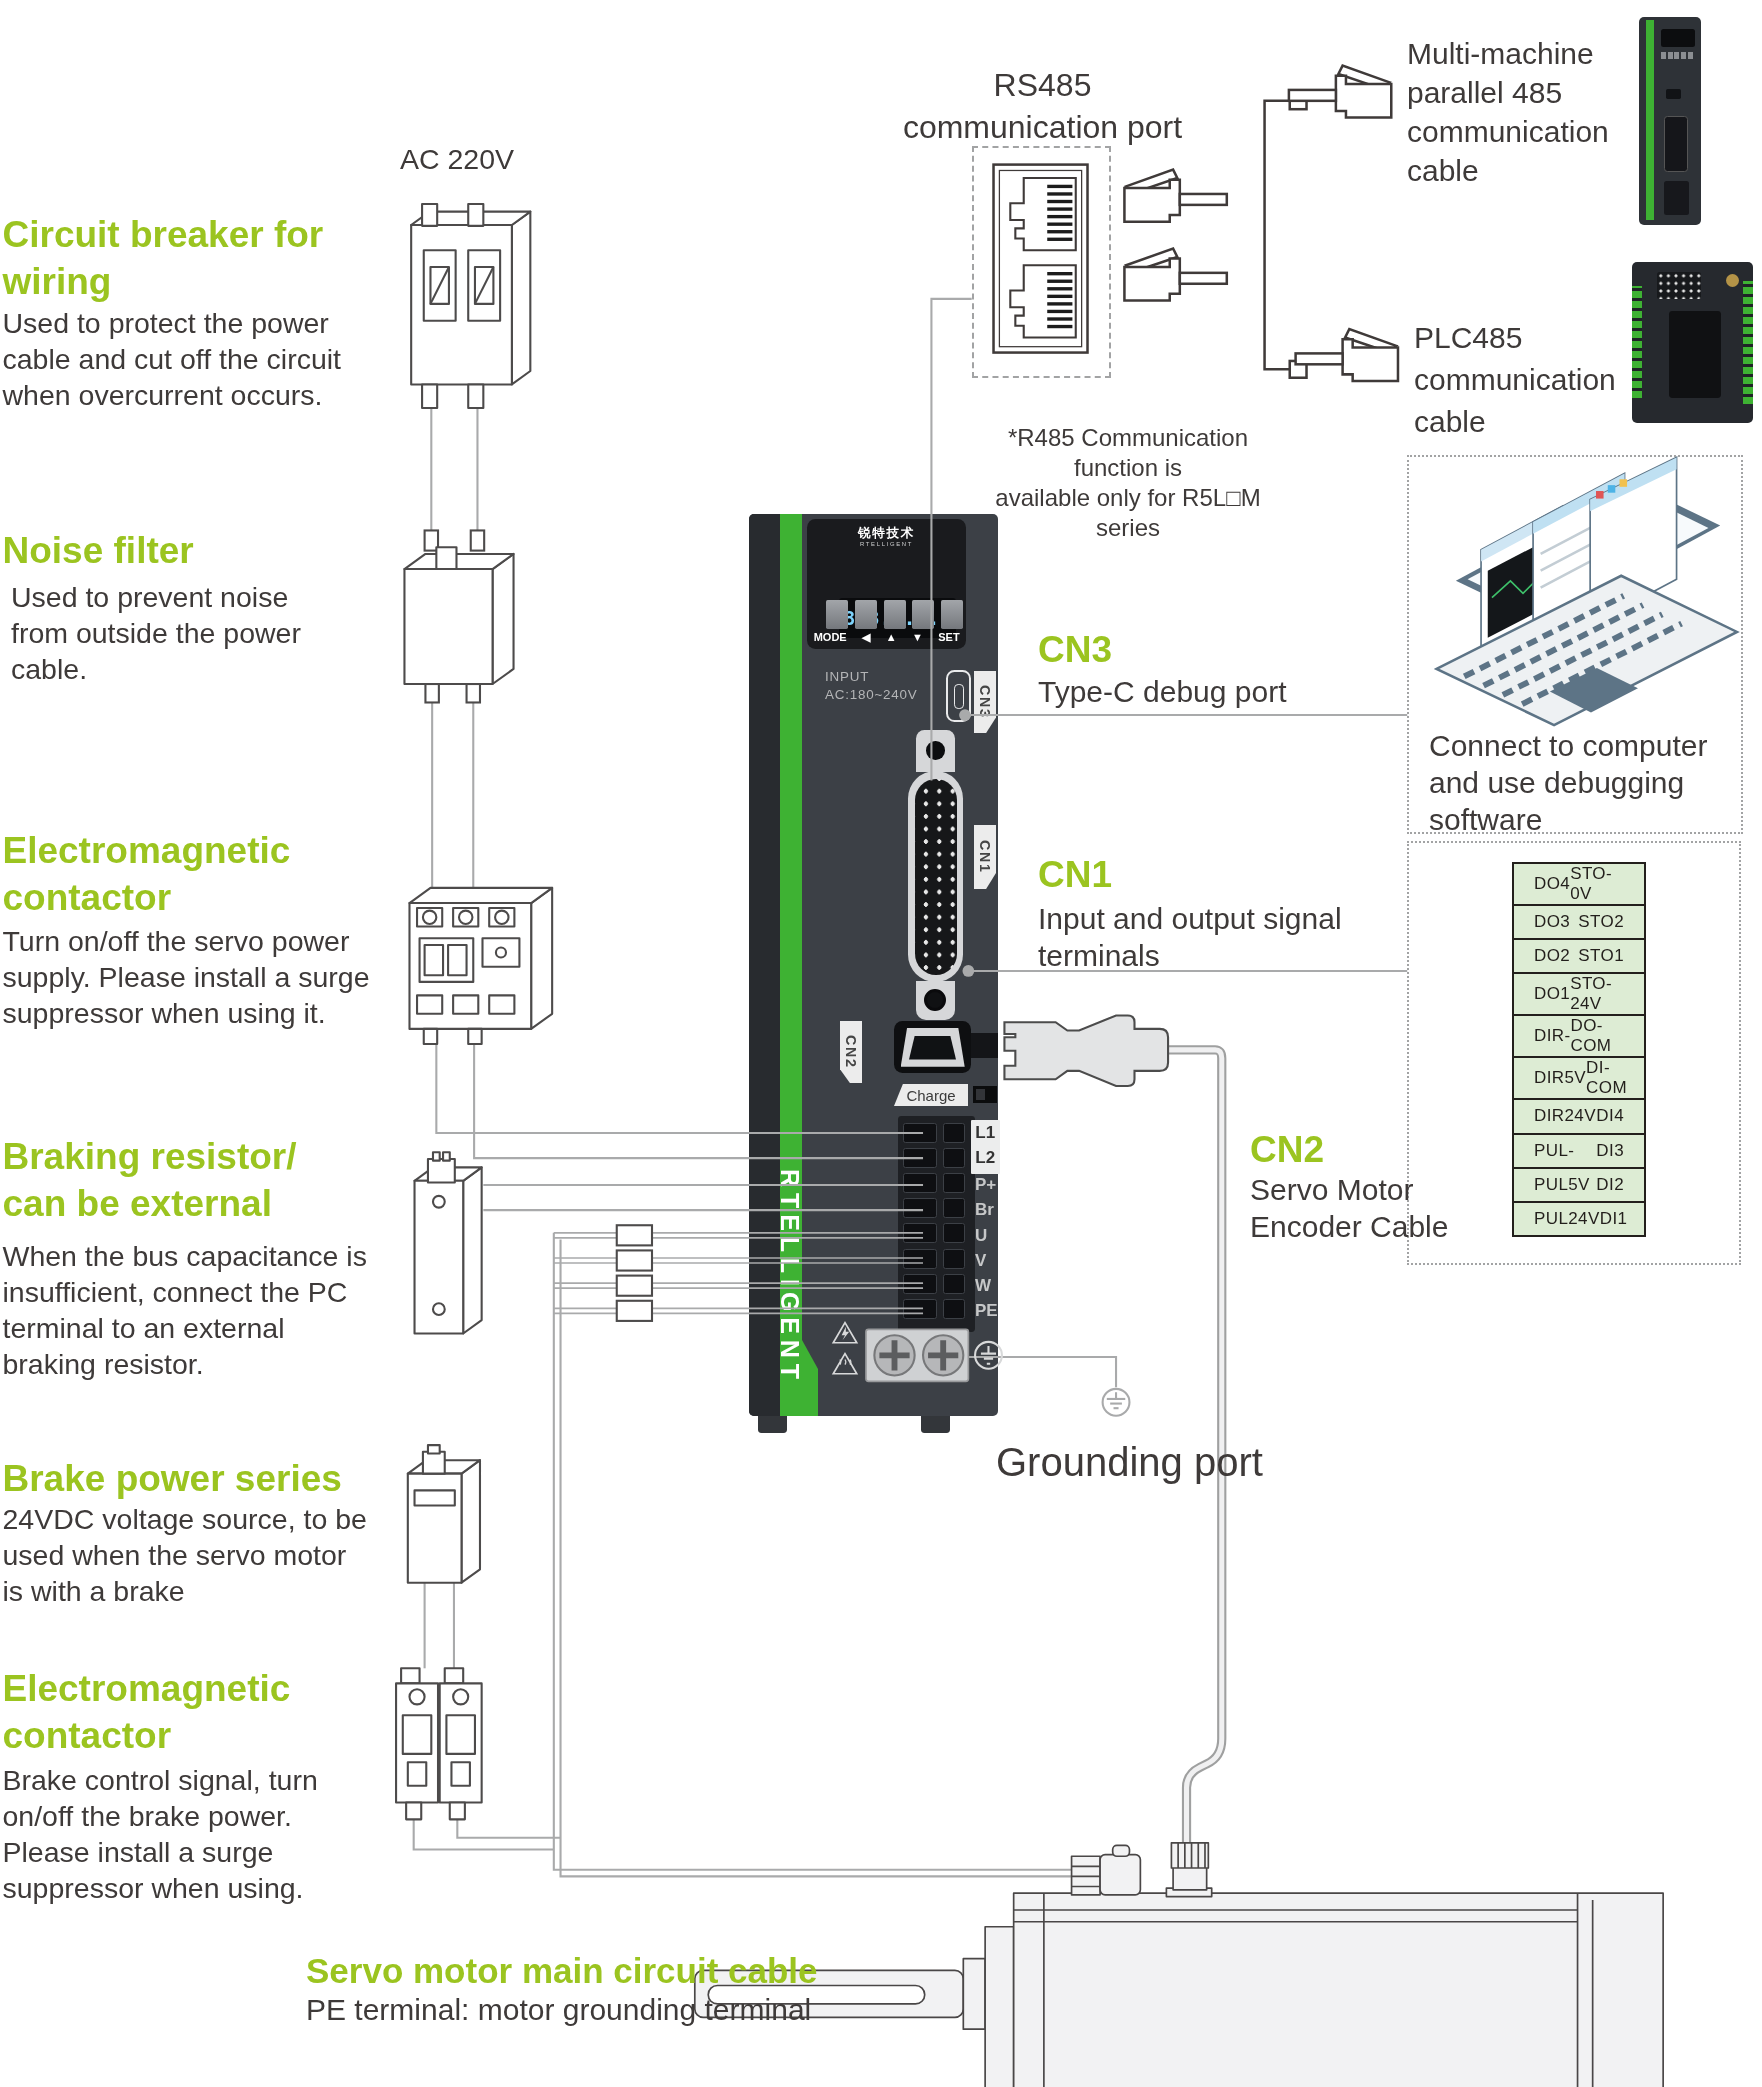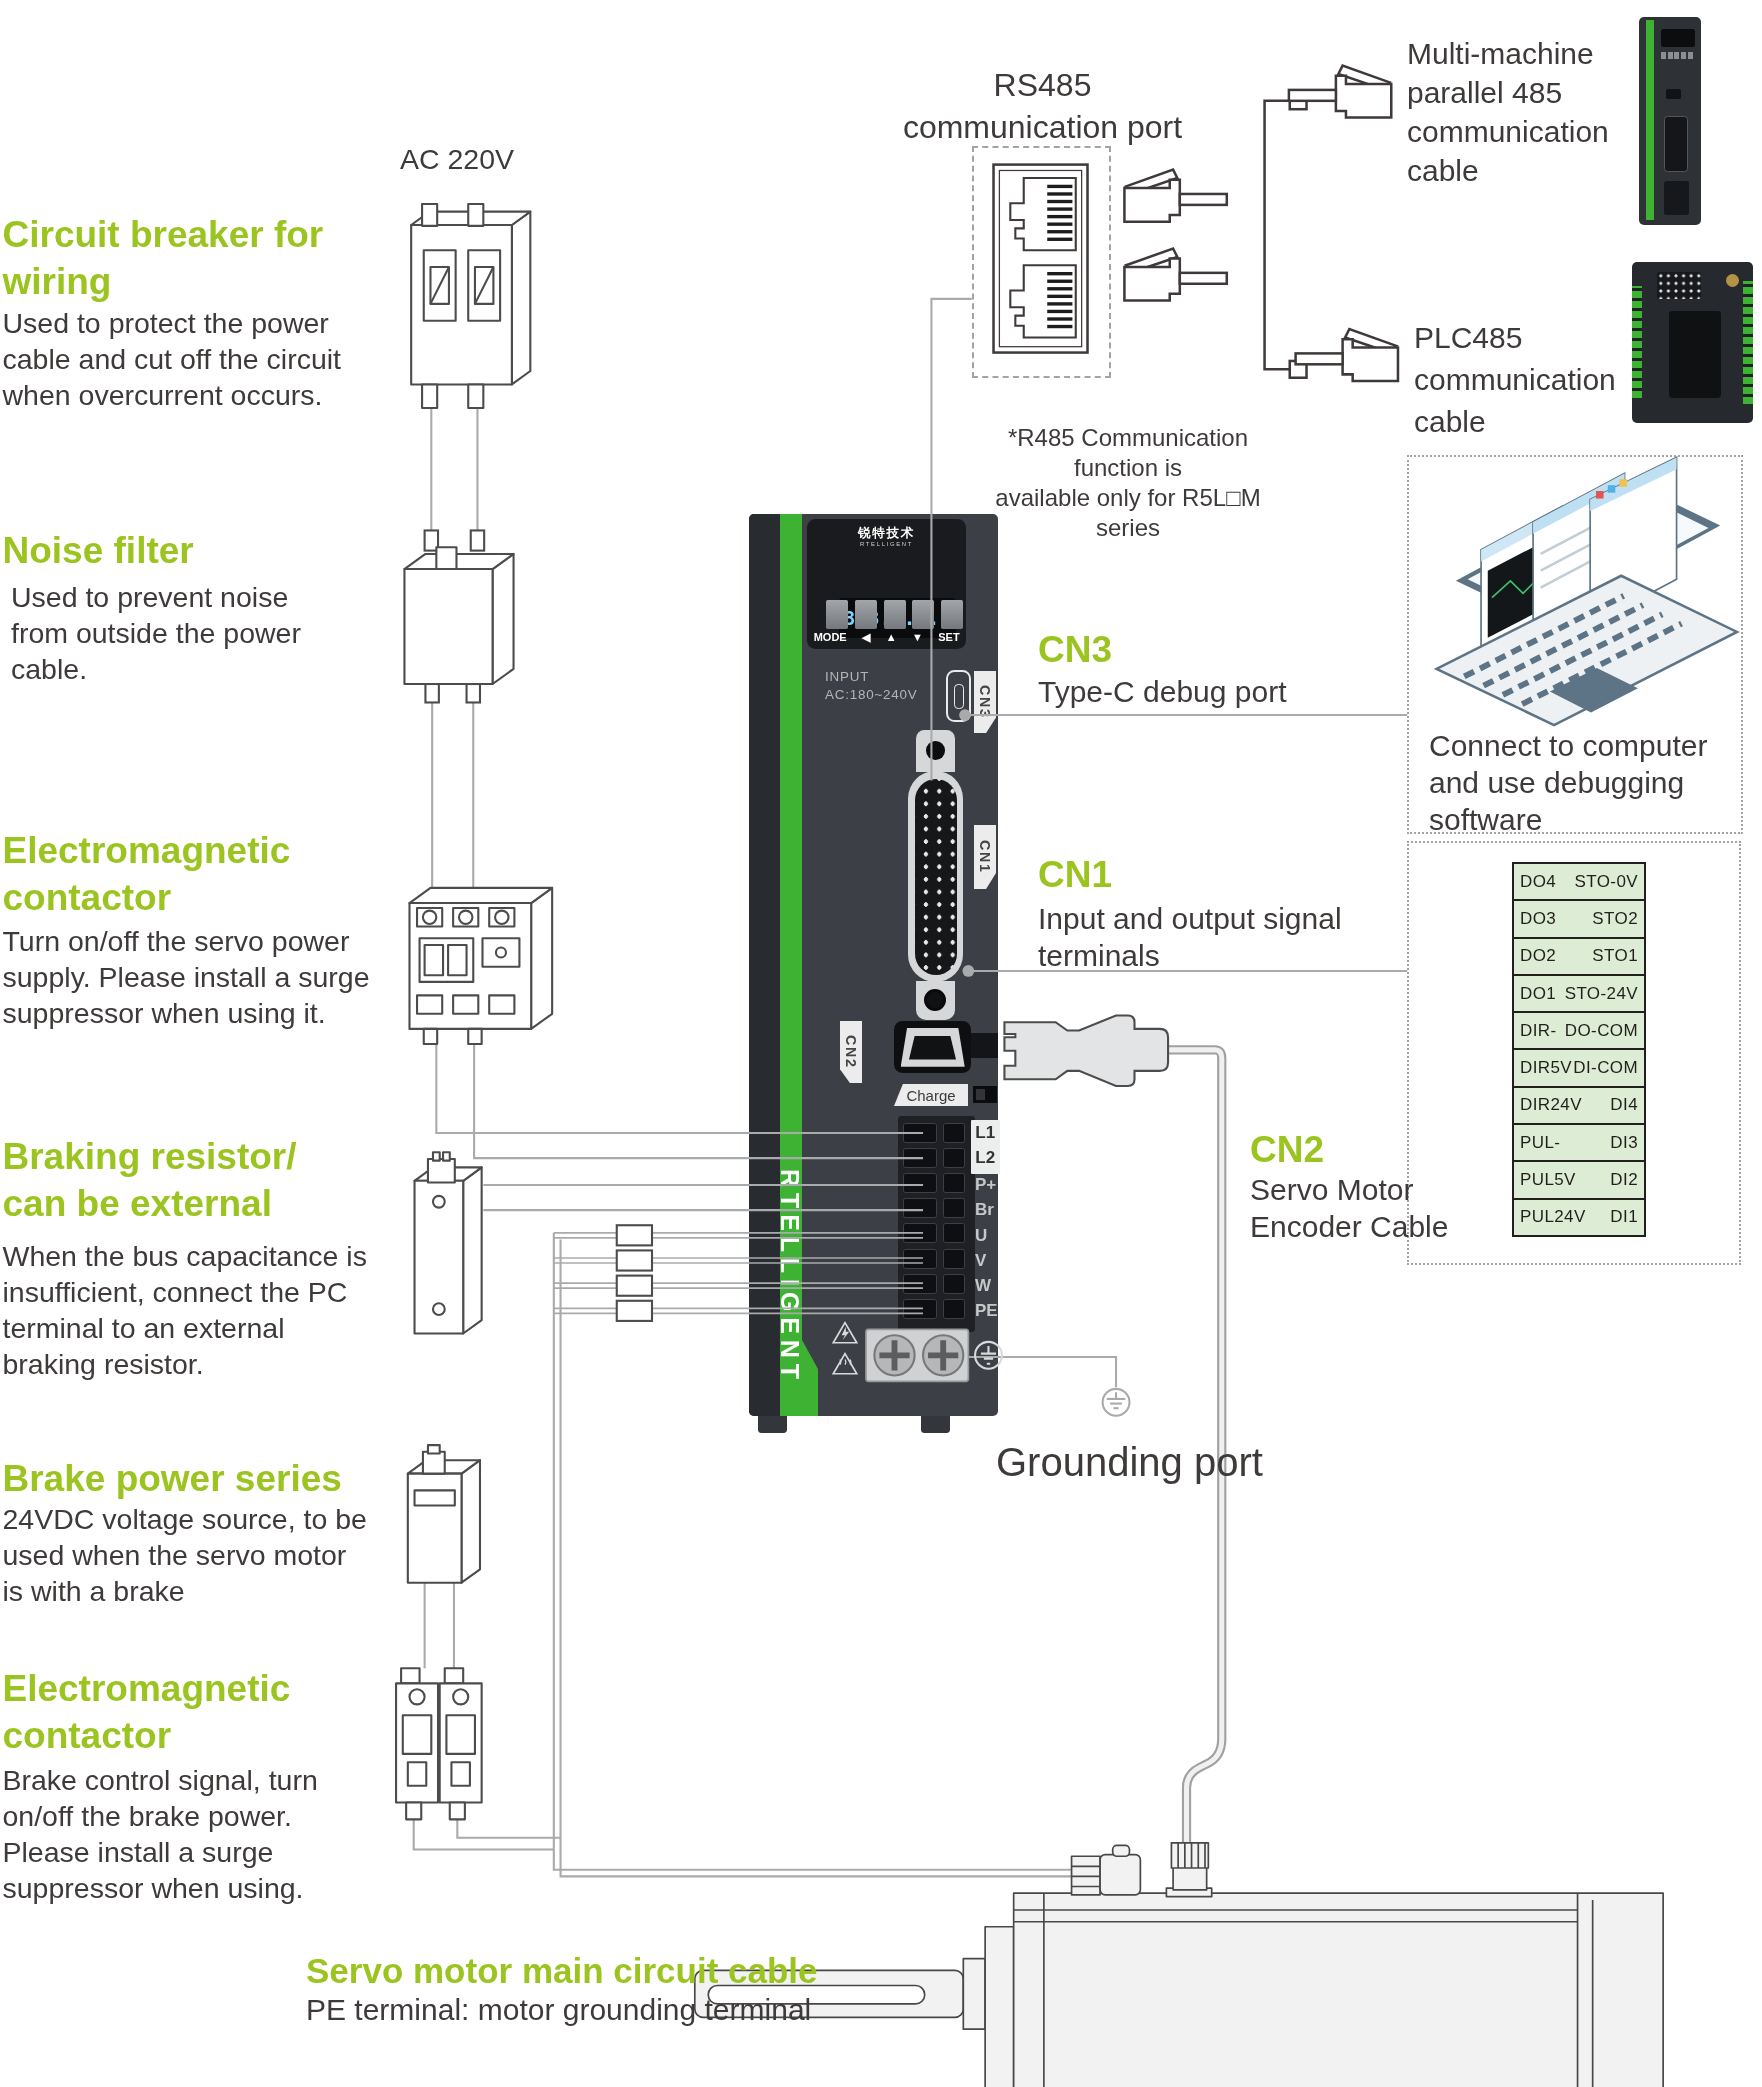--- a/index.html
+++ b/index.html
@@ -17,21 +17,21 @@
   .dotbox{border:2.5px dotted #a2a3a4;box-sizing:border-box;}
   
   #drive{left:749px;top:514px;width:249px;height:902px;background:#3c4046;border-radius:5px;}
   .tag{background:#ececec;display:flex;align-items:center;justify-content:center;}
   .vtext{writing-mode:vertical-rl;font-weight:700;color:#454545;font-size:14.3px;letter-spacing:1.7px;}
   .termlbl{color:#c6c7c8;font-size:17px;font-weight:700;}
   
   #iotable{left:1512px;top:862px;width:134px;height:375px;border:2.5px solid #231f1c;
            background:#ddecd4;box-sizing:border-box;display:flex;flex-direction:column;}
   .iorow{flex:1;display:flex;justify-content:space-between;align-items:center;
-         padding:0 6px;font-size:17px;color:#231f1c;letter-spacing:0.4px;}
+         padding:0 20px;font-size:17px;color:#231f1c;letter-spacing:0.4px;}
   .iorow + .iorow{border-top:2.5px solid #231f1c;}
   
   .photo{border-radius:5px;}
 </style>
 </head>
 <body>
 
 <div id="canvas">
 
   <div class="abs dashbox" style="left:972px;top:146px;width:139px;height:232px;"></div>

